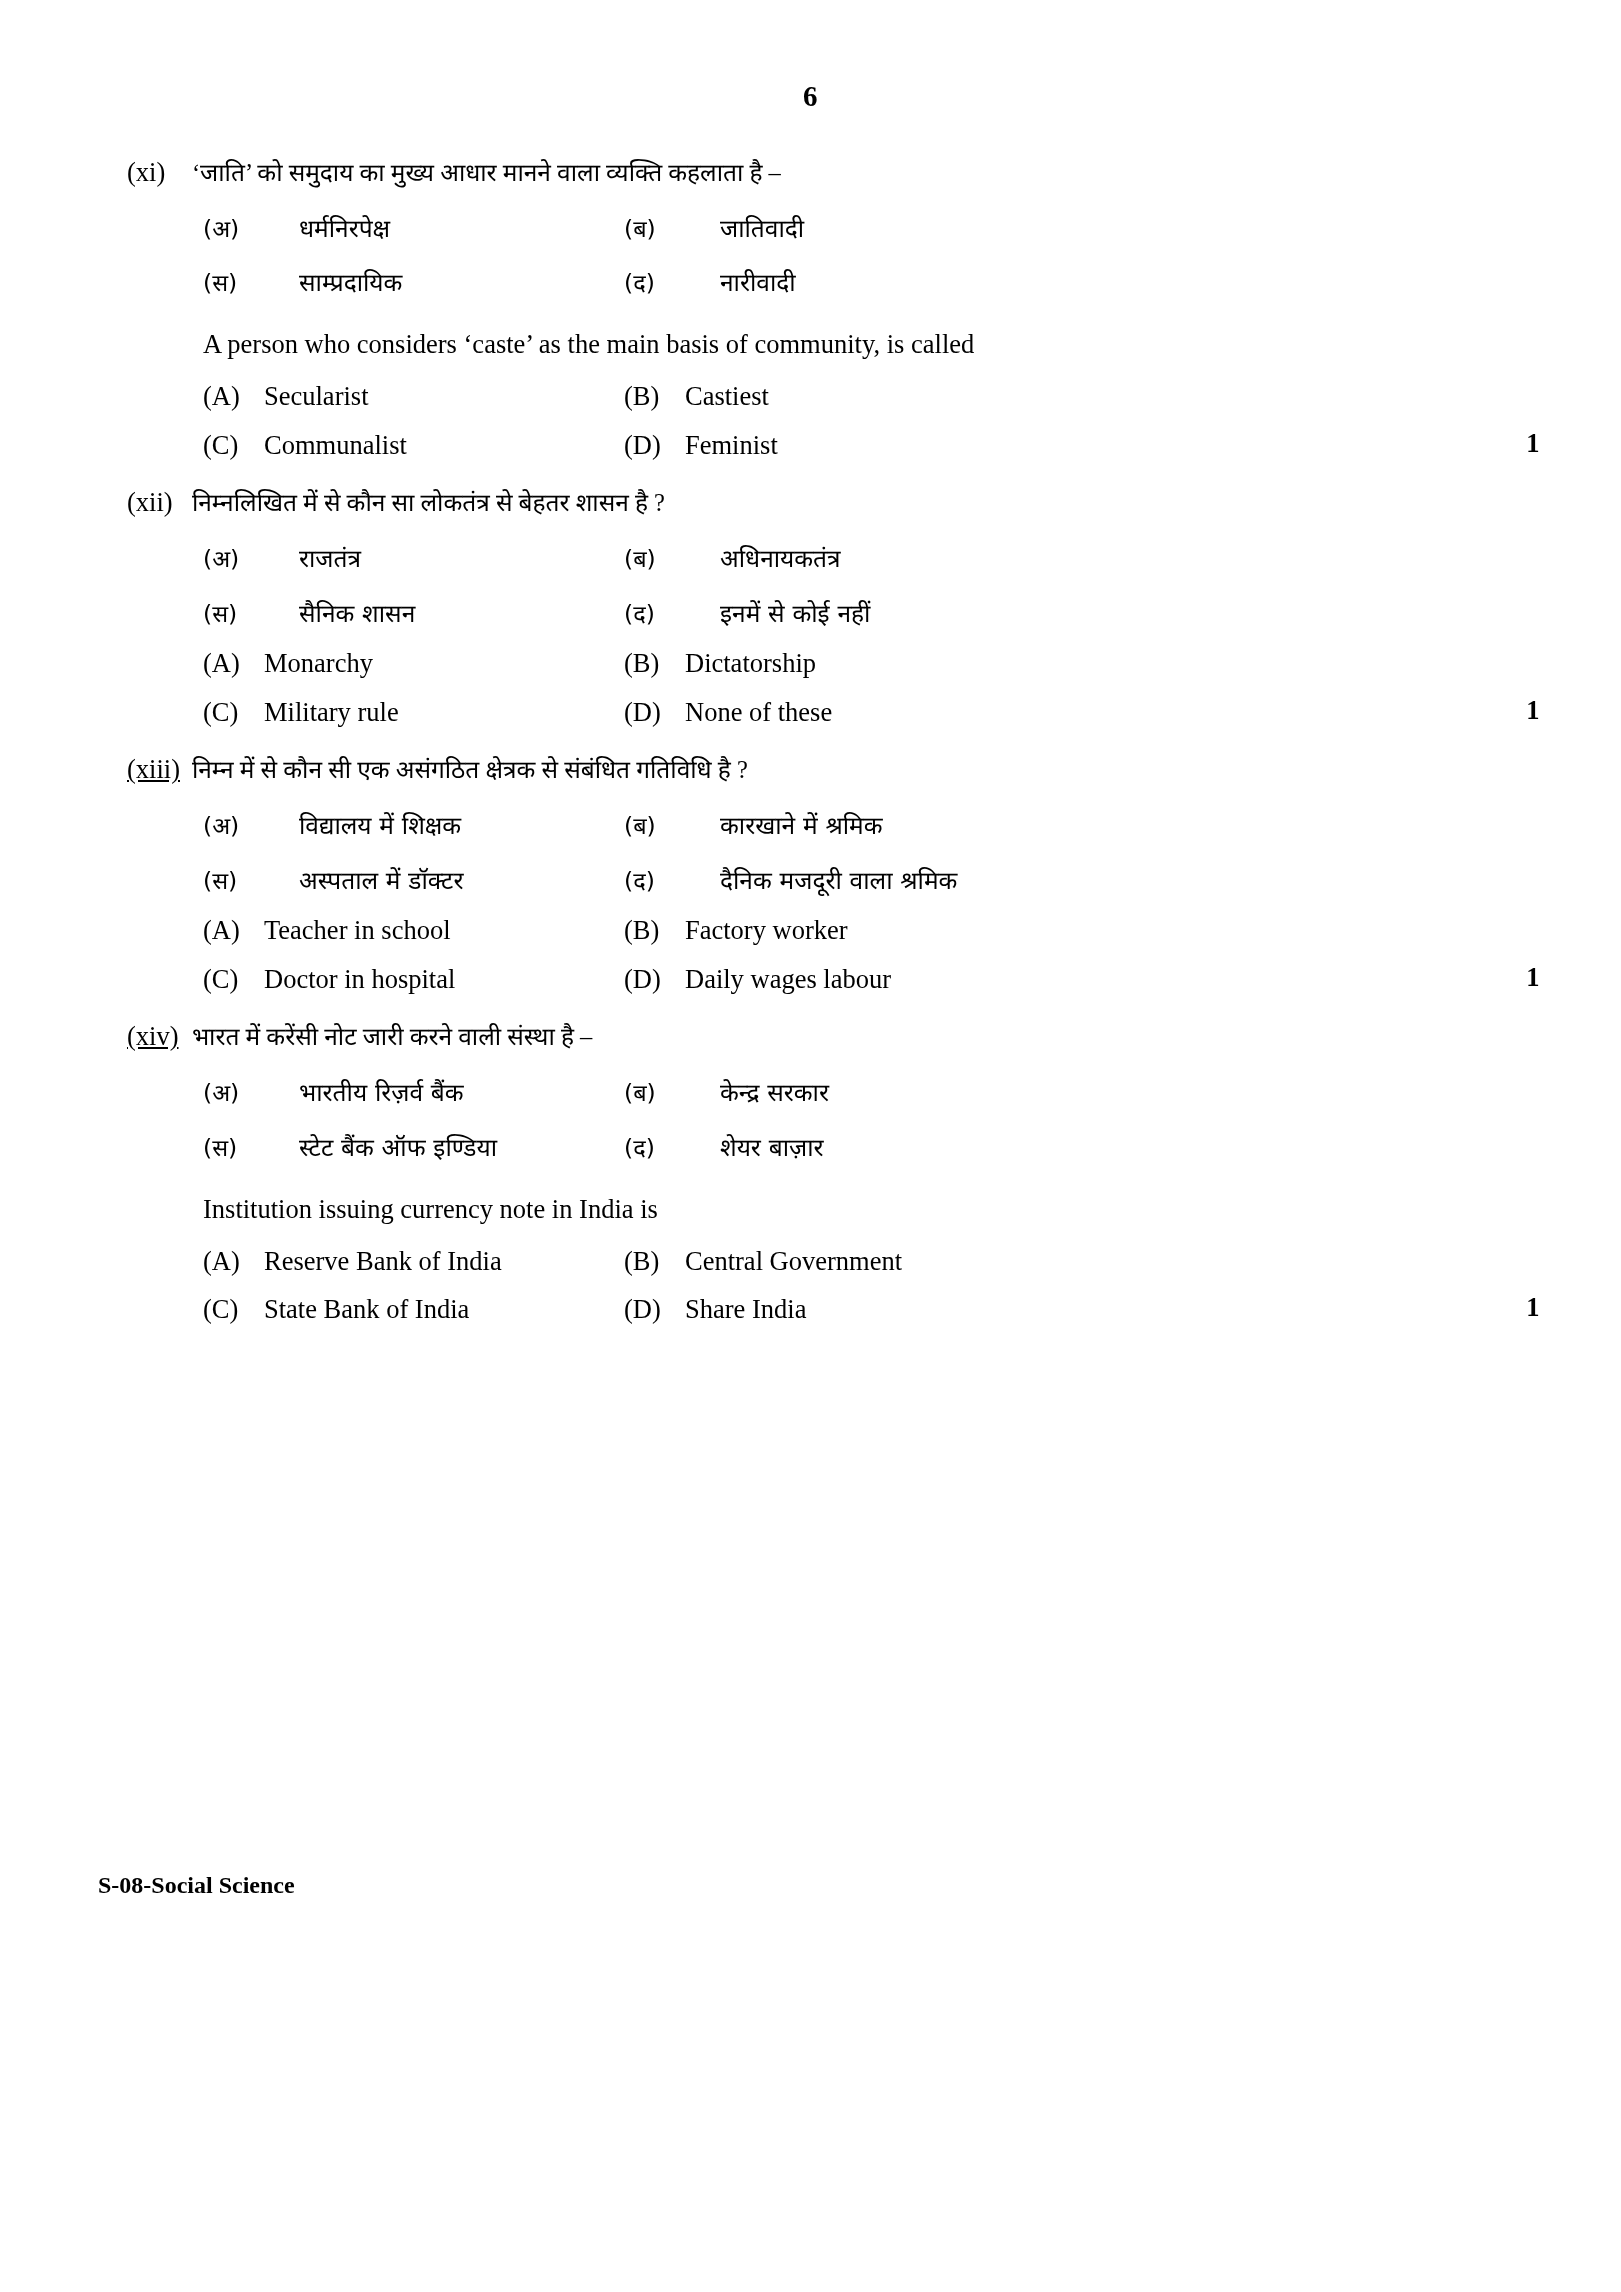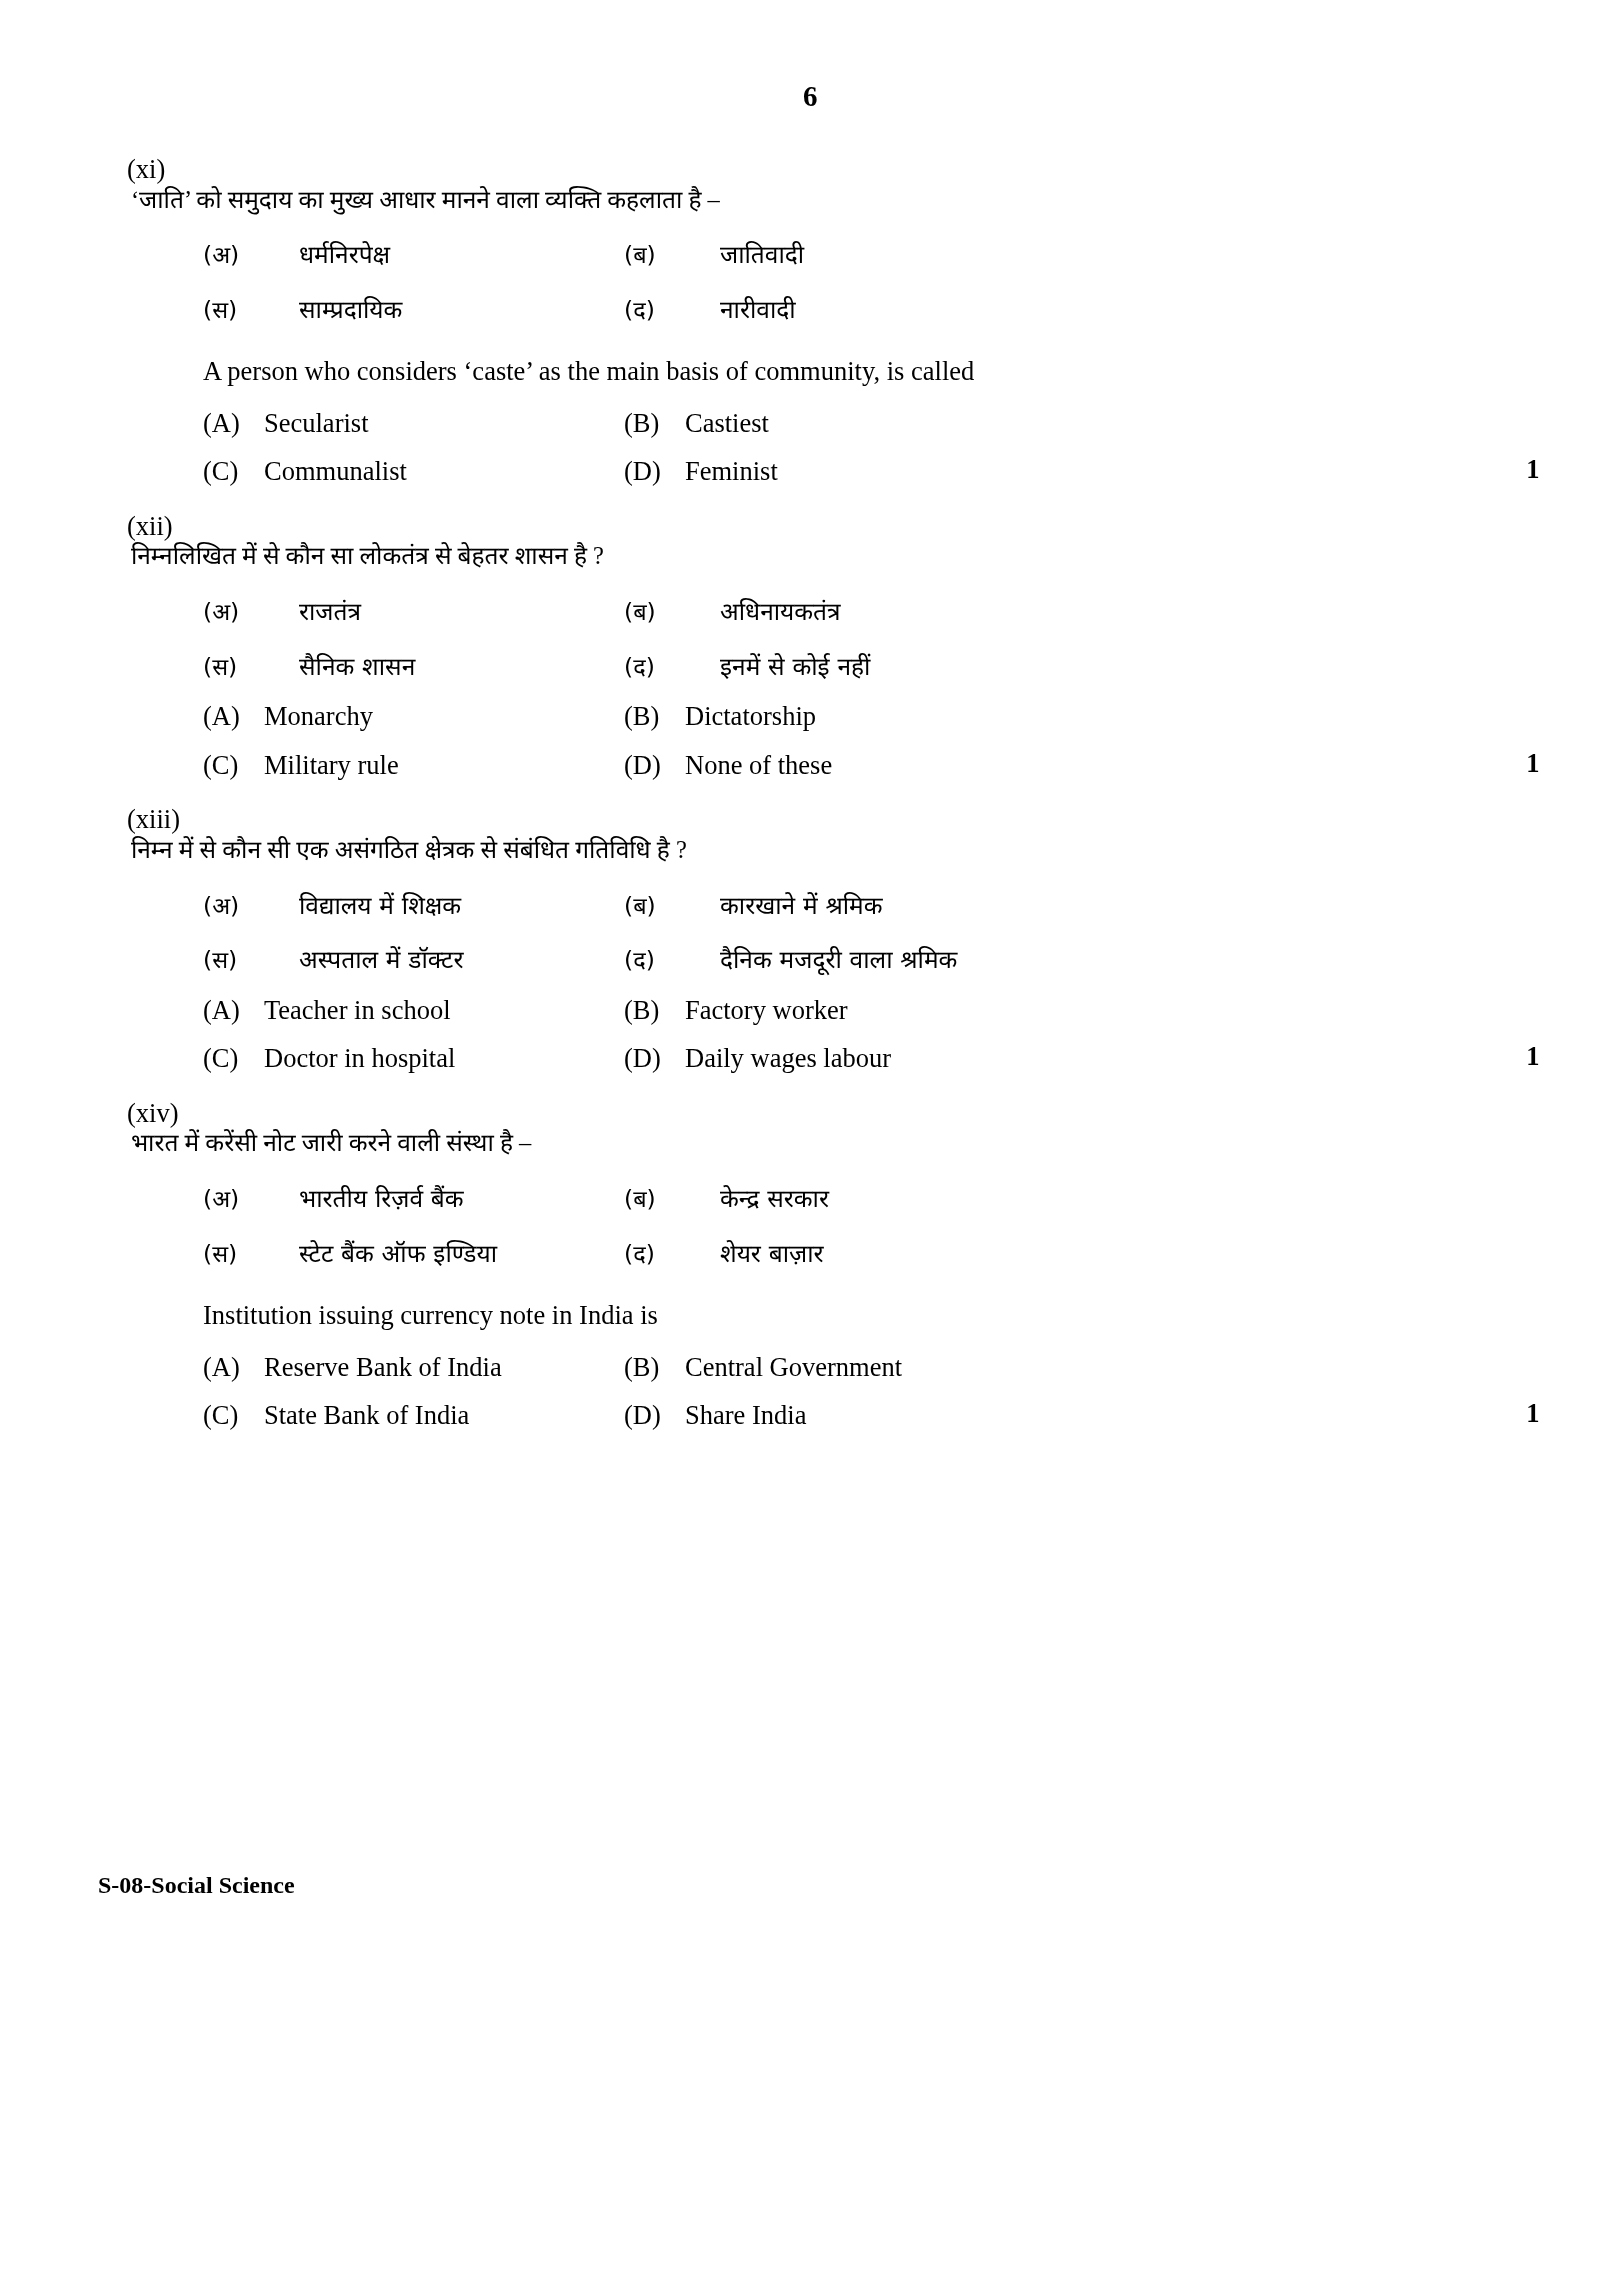--- a/index.html
+++ b/index.html
@@ -40,29 +40,28 @@
   .question {
     position: relative;
     margin-bottom: 0px;
   }
   .q-head {
     display: flex;
     align-items: baseline;
     font-size: 26.5px;
     line-height: 1.0;
     margin-top: 25.5px;
-    flex-direction: column;
   }
   .q-roman {
     flex: 0 0 auto;
     min-width: 61px;
     font-size: 26.5px;
     font-family: "Liberation Serif", "DejaVu Serif", serif;
   }
-  .q-roman.wide { min-width: 61px; }
+  .q-roman.wide { min-width: 61px; text-decoration: underline; }
   .q-text-hi {
     font-family: Liberation Serif, serif;
     font-size: 24.5px;
     line-height: 1.35;
     padding-left: 3.9px;
   }
   .q-text-en {
     font-size: 26.5px;
     line-height: 1.3;
     padding-left: 76px;

